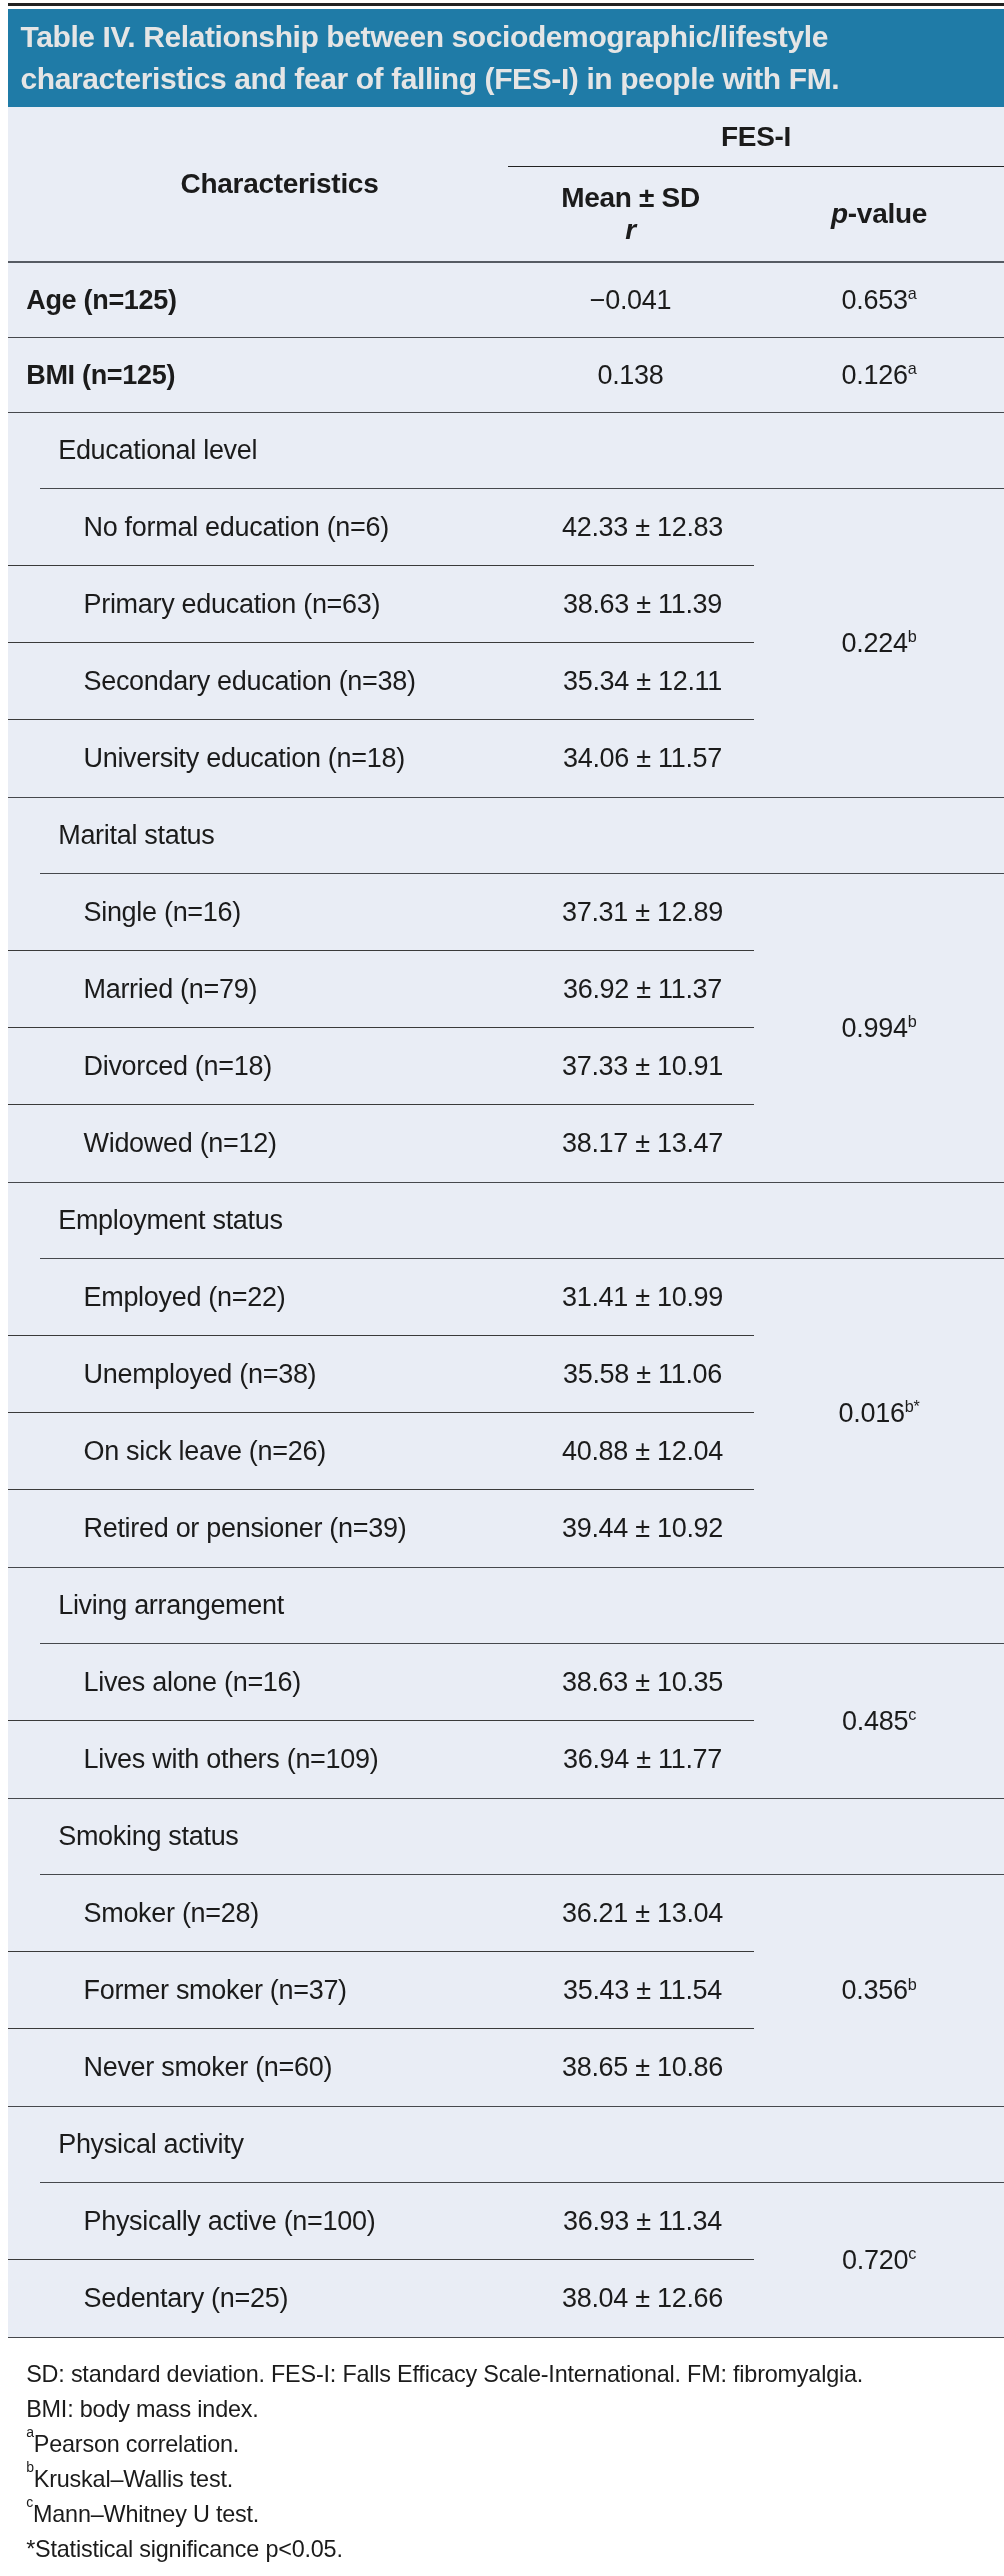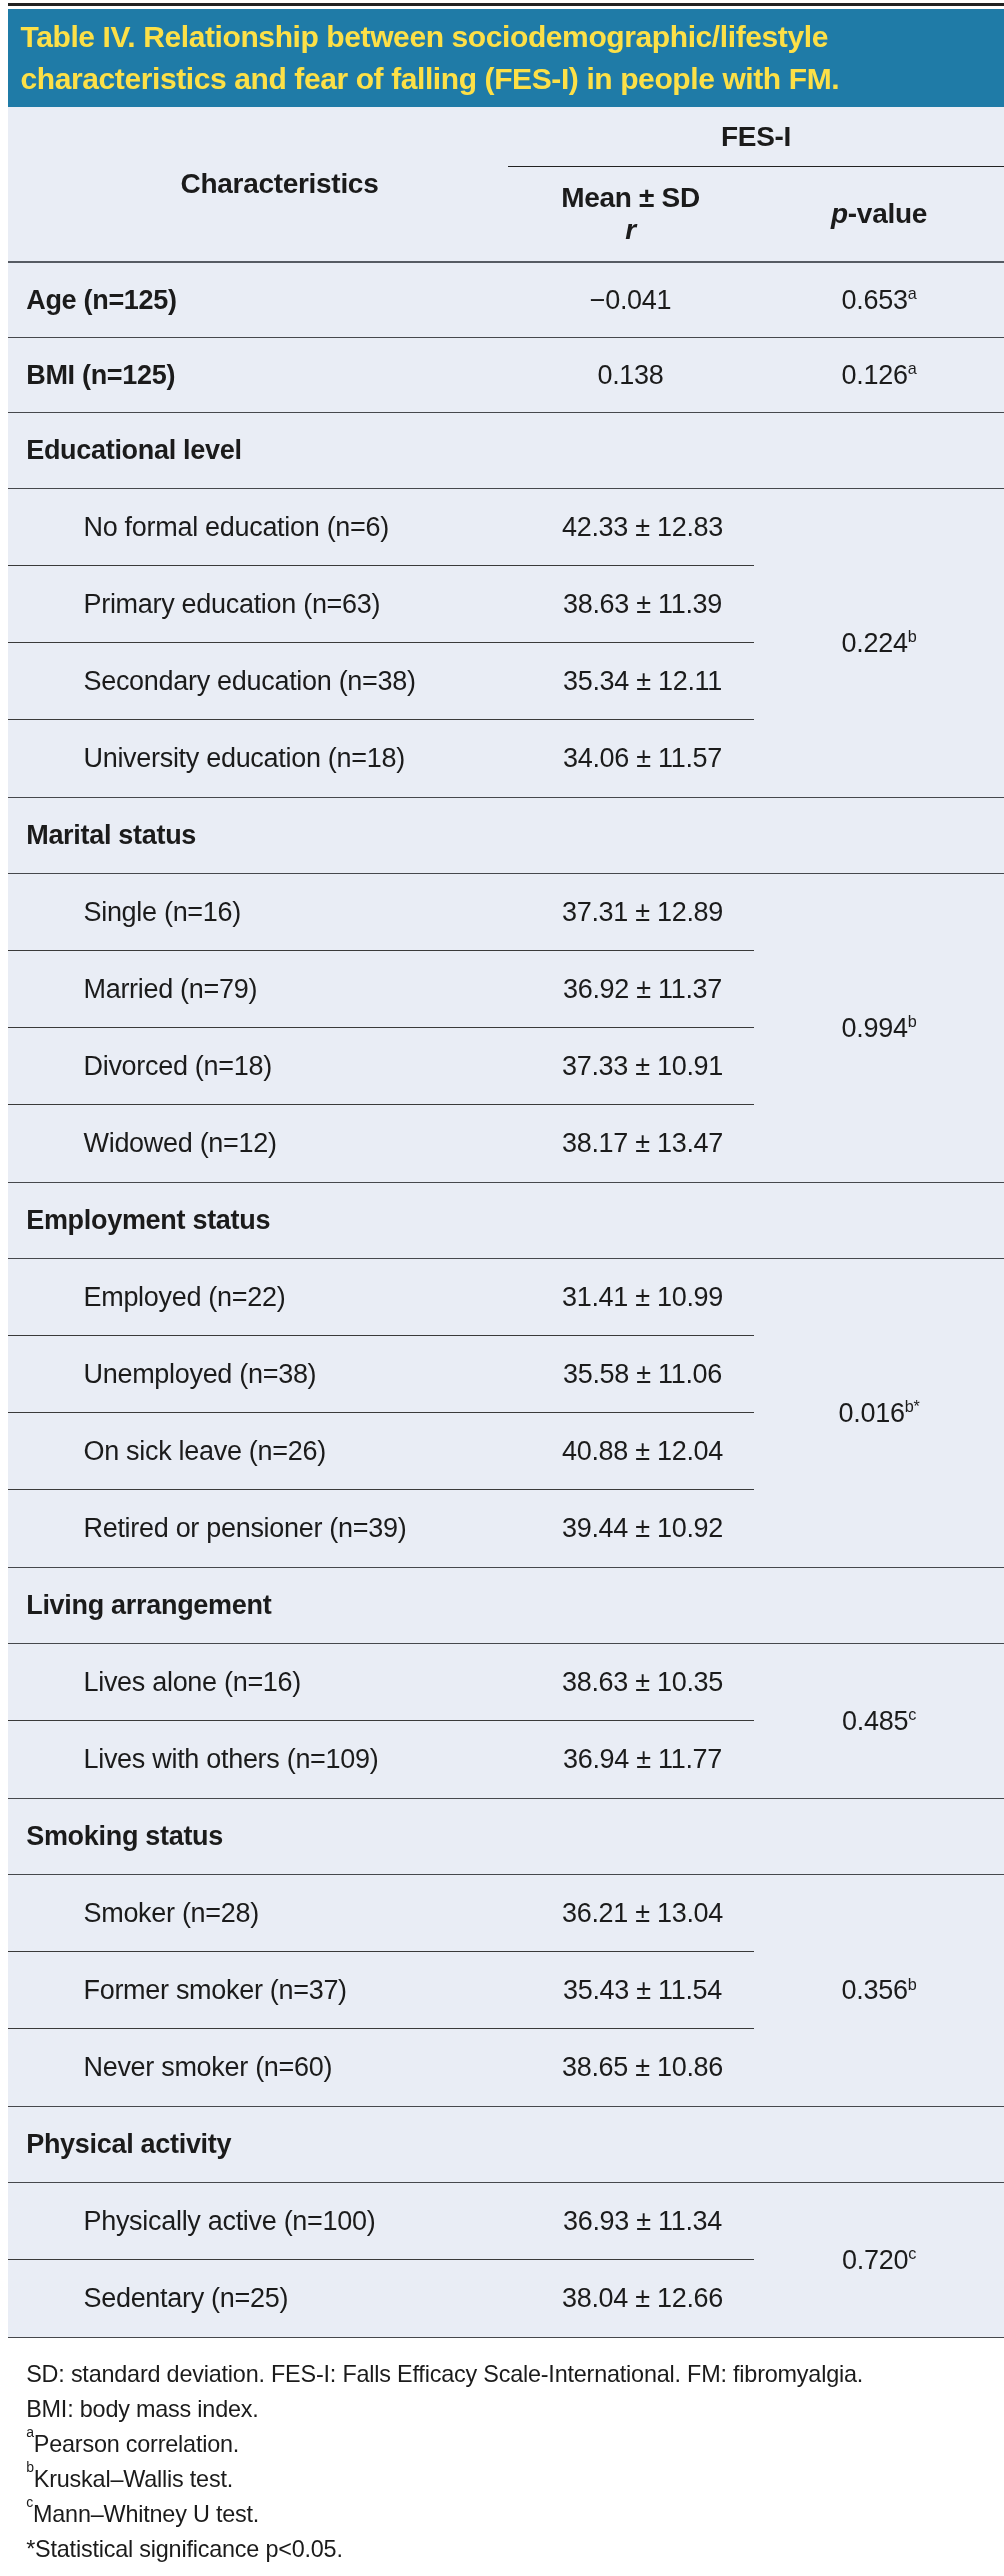--- a/index.html
+++ b/index.html
@@ -5,21 +5,21 @@
   * { margin:0; padding:0; box-sizing:border-box; }
   html,body { background:#ffffff; }
   .page {
     width:1005px; height:2576px; background:#ffffff; position:relative;
     font-family:"Liberation Sans","DejaVu Sans",sans-serif;
     color:#1b1b1b; letter-spacing:-0.3px; overflow:hidden;
   }
   .content { margin-left:7.5px; }
   .top-rule { height:2.8px; background:#222; margin-top:2.8px; }
   .title-bar {
-    margin-top:3.7px; height:98px; background:#1f7ba7; color:#fde047;
+    margin-top:3.7px; height:98px; background:#1f7ba7; color:#e5e5e5;
     font-size:30px; font-weight:bold; line-height:42px;
     padding:6.5px 24px 0 13px; letter-spacing:-0.4px;
   }
   .tbl { background:#e9edf5; }
   
   .thead {
     display:grid; grid-template-columns:500px 246px 251px;
     grid-template-rows:60px 94px; height:156px;
     border-bottom:2.8px solid #565b63;
   }
@@ -35,21 +35,21 @@
     display:grid; grid-template-columns:500px 246px 251px;
     height:75px; align-items:center; border-bottom:1.9px solid #46484c;
     font-size:27px;
   }
   .row .lbl { padding-left:18.7px; font-weight:bold; }
   .row .val, .row .pcell { text-align:center; }
   
   .sec-head {
     height:76px; border-bottom:1.9px solid #46484c;
     display:flex; align-items:center; padding-left:18.7px;
-    font-weight:bold; font-size:27px;
+    font-weight:normal; font-size:27px;margin-left:32px;
   }
   .sec-body { display:grid; grid-template-columns:746px 251px; border-bottom:1.9px solid #46484c; }
   .sub {
     display:grid; grid-template-columns:500px 246px; height:77px;
     align-items:center; font-size:27px;padding-left:12px;
   }
   .sub:not(:last-child) { border-bottom:1.9px solid #3a3a3a; }
   .sub .slbl { padding-left:64px; }
   .sub .sval { text-align:center; }
   .pcell {

